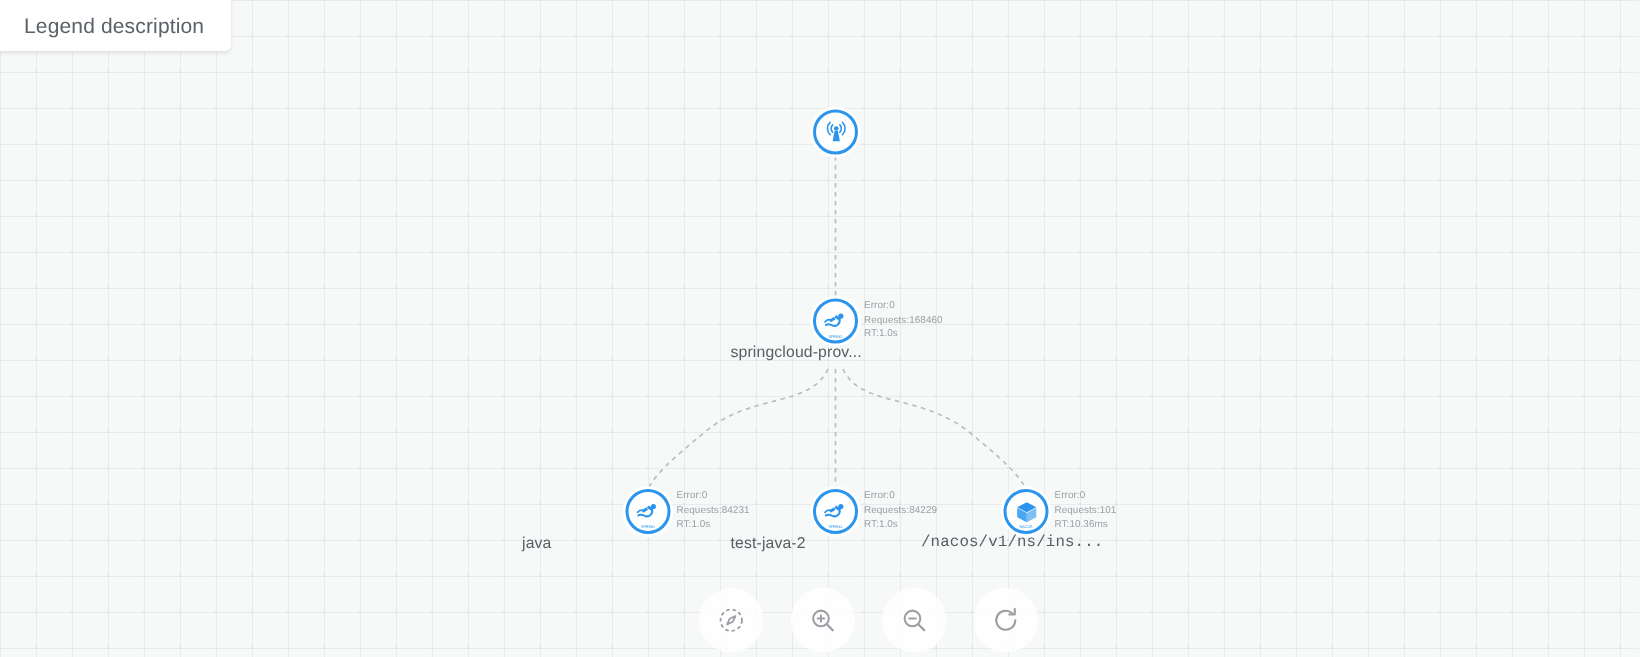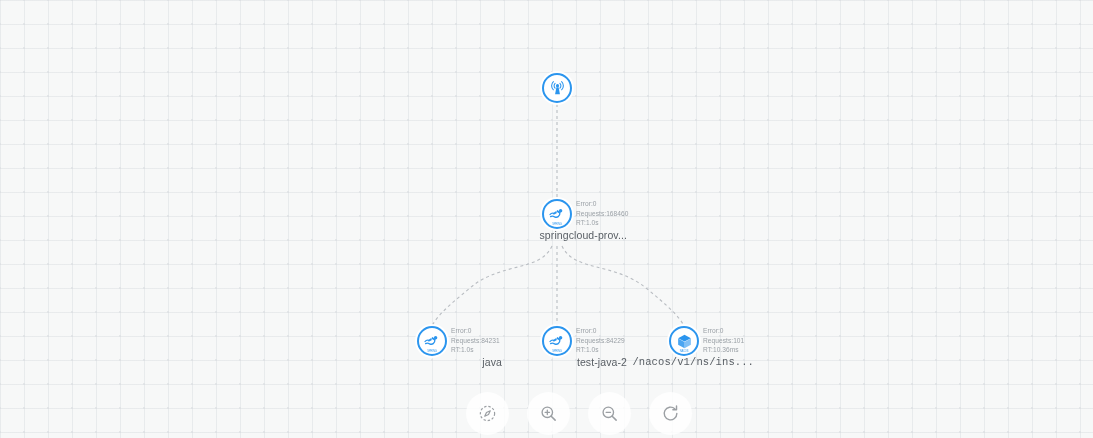--- a/index.html
+++ b/index.html
@@ -80,21 +80,21 @@
     justify-content: center;
     box-shadow: 0 0 0 2px rgba(255,255,255,0.9);
   }
   .node-circle svg { display: block; }
 
   .node-label {
     position: absolute;
     font-size: 10.5px;
     color: #585e64;
     white-space: nowrap;
-    text-align: right;
+    text-align: left;
     letter-spacing: 0.1px;
   }
 
   .node-stats {
     position: absolute;
     font-size: 6.6px;
     line-height: 9.6px;
     color: #9aa0a6;
     white-space: nowrap;
     letter-spacing: 0.05px;
@@ -134,20 +134,23 @@
     cursor: pointer;
     padding: 0;
   }
   .tool-btn svg { display: block; }
 </style>
 </head>
 <body>
 
 <div id="canvas">
 
+  <div id="legend">
+    <span class="legend-text">Legend description</span>
+  </div>
 
   <svg id="edges" viewBox="0 0 1093 438" width="1093" height="438">
 
     <path class="edge-path" d="M 557 104 L 557 198"></path>
 
     <path class="edge-path" d="M 552 246 C 540 272 500 262 470 288 C 448 306 437 316 432 326"></path>
 
     <path class="edge-path" d="M 557 246 L 557 326"></path>
 
     <path class="edge-path" d="M 562 246 C 574 272 614 262 646 288 C 668 306 679 316 684 326"></path>
@@ -200,21 +203,21 @@
           <path d="M2.6 12.8c1.2-1.6 3-2.2 4.8-1.8" stroke="#2b95ee" stroke-width="1.5" stroke-linecap="round"></path>
         </svg>
       </span>
       <span class="icon-caption">SPRING</span>
     </div>
     <div class="node-stats" style="left:451px; top:326px;">
       <div>Error:0</div>
       <div>Requests:84231</div>
       <div>RT:1.0s</div>
     </div>
-    <div class="node-label" style="left:362px; top:356px; width:140px;">java</div>
+    <div class="node-label" style="left:348px; top:356px; width:140px;">java</div>
   </div>
 
   <div class="node" style="left:0; top:0;">
     <div class="node-circle" style="left:542px; top:326px;">
       <span>
         <svg width="18" height="18" viewBox="0 0 24 24" fill="none">
           <path d="M3.5 15.5c1.8-1 3.6-.6 5.2.2 1.8.9 3.3 1 4.9-.2 1.6-1.2 2.4-2.9 2.1-4.7" stroke="#2b95ee" stroke-width="1.8" stroke-linecap="round"></path>
           <circle cx="16.8" cy="7.6" r="2.3" fill="#2b95ee"></circle>
           <path d="M10.6 8.2 L6.4 11 l1.2 2.1 4.4-2.4z" fill="#2b95ee"></path>
           <path d="M12.4 6.6 L17 9.6 l-1.4 2.2-4.6-3z" fill="#2b95ee"></path>

